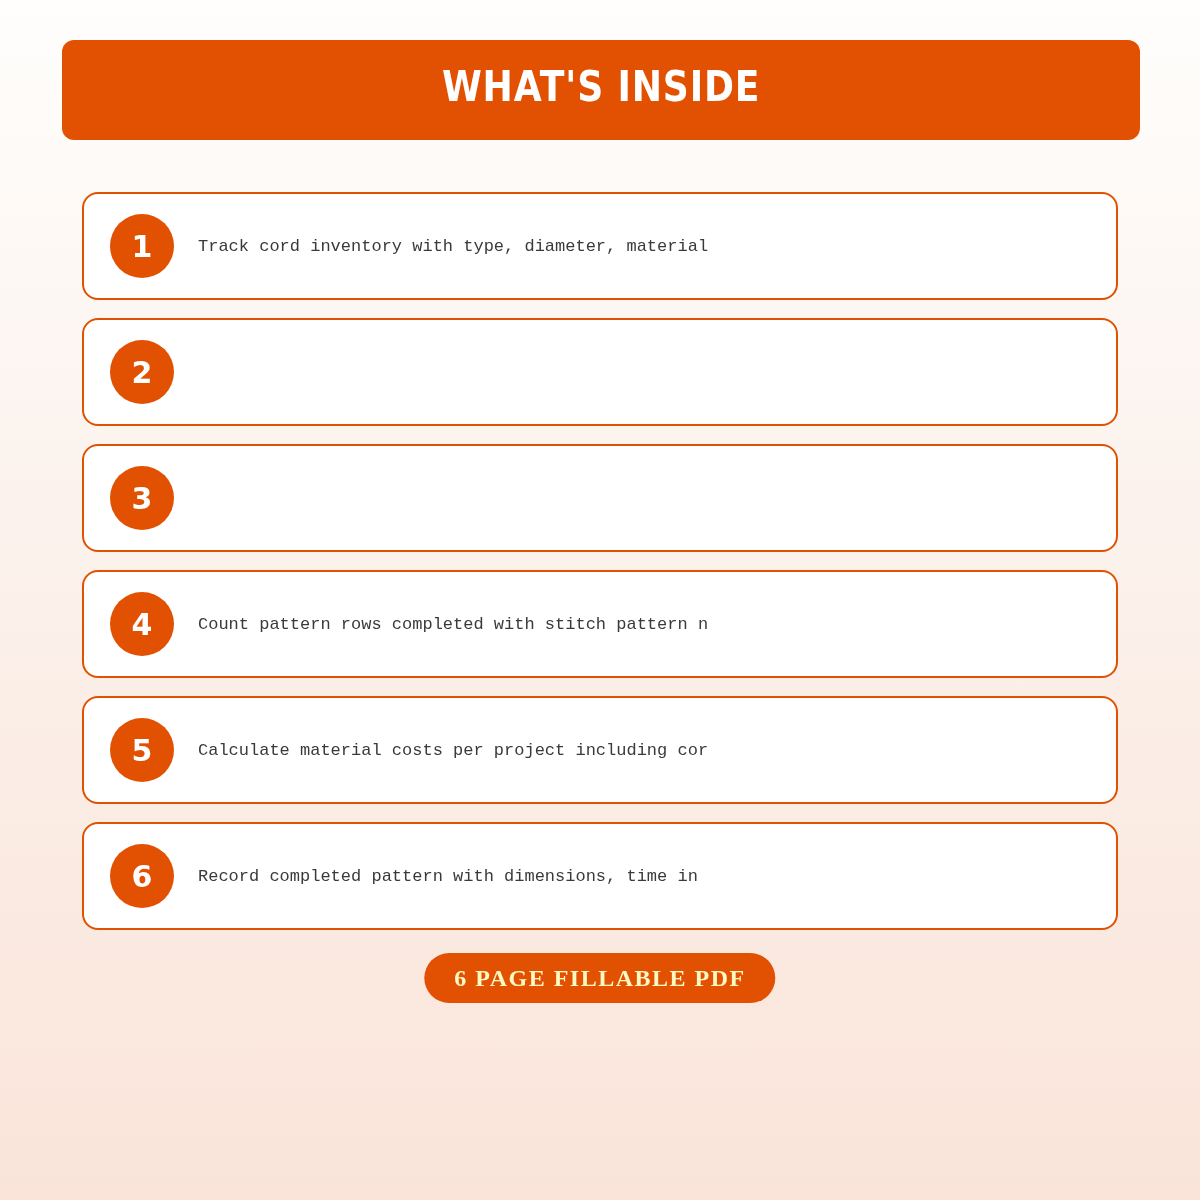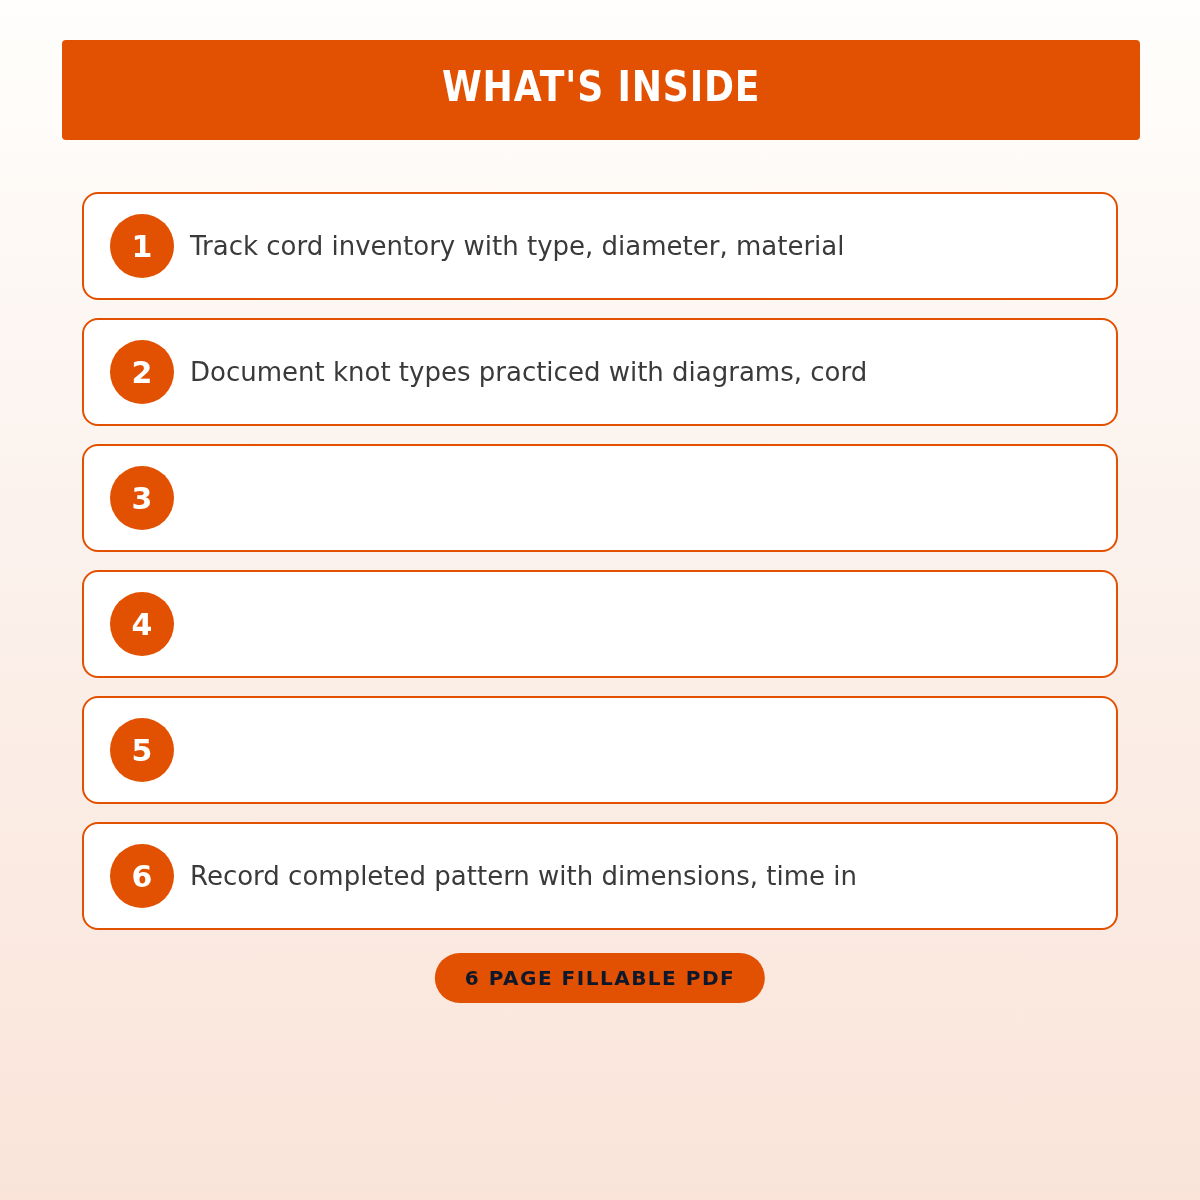--- a/index.html
+++ b/index.html
@@ -13,21 +13,21 @@
   body{
     font-family:"DejaVu Sans","Liberation Sans",sans-serif;
     background:linear-gradient(180deg,var(--bg-top) 0%,#fbf0ea 50%,var(--bg-bottom) 100%);
     overflow:hidden;
   }
   .page{width:1200px;height:1200px;position:relative;}
 
   .header-banner{
     position:absolute;left:62px;top:40px;width:1078px;height:100px;
     background:var(--accent);
-    border-radius:4px;
+    border-radius:12px;
     display:flex;justify-content:center;align-items:flex-start;
     padding-top:22px;
   }
   .header-title{
     color:#ffffff;
     font-size:42px;
     font-weight:700;
     letter-spacing:1px;
     transform:scaleX(0.86);
     transform-origin:center;
@@ -48,72 +48,75 @@
   }
   .item-number-badge{
     width:64px;height:64px;flex:0 0 64px;
     background:var(--accent);
     border-radius:50%;
     display:flex;align-items:center;justify-content:center;
     color:#ffffff;
     font-size:30px;font-weight:700;
   }
   .item-text{
-    margin-left:16px;
-    font-size:26px;
+    margin-left:24px;
+    font-size:17px;
     color:var(--text);
     white-space:nowrap;
+    font-family:Liberation Mono, monospace;
   }
 
   .footer-badge{
     position:absolute;left:50%;top:953px;transform:translateX(-50%);
     background:var(--accent);
     border-radius:26px;
     height:50px;
     display:flex;align-items:center;justify-content:center;
     padding:0 30px;
   }
   .footer-badge-text{
-    color:#0f172a;
-    font-size:20px;
+    color:#fef9c3;
+    font-size:24px;
     font-weight:700;
     letter-spacing:1.5px;
     white-space:nowrap;
+    font-family:Liberation Serif, serif;
   }
 </style>
 </head>
 <body>
 
 <div class="page">
 
   <div class="header-banner">
     <div class="header-title">WHAT'S INSIDE</div>
   </div>
 
   <div class="items-list">
     <div class="item-card">
       <div class="item-number-badge num">1</div>
       <div class="item-text txt">Track cord inventory with type, diameter, material</div>
     </div>
 
     <div class="item-card">
       <div class="item-number-badge num">2</div>
-      <div class="item-text txt">Document knot types practiced with diagrams, cord</div>
     </div>
 
     <div class="item-card">
       <div class="item-number-badge num">3</div>
     </div>
 
     <div class="item-card">
       <div class="item-number-badge num">4</div>
+      <div class="item-text txt">Count pattern rows completed with stitch pattern n</div>
     </div>
 
     <div class="item-card">
       <div class="item-number-badge num">5</div>
+      <div class="item-text txt">Calculate material costs per project including cor</div>
     </div>
 
     <div class="item-card">
       <div class="item-number-badge num">6</div>
       <div class="item-text txt">Record completed pattern with dimensions, time in</div>
     </div>
   </div>
 
   <div class="footer-badge">
     <div class="footer-badge-text">6 PAGE FILLABLE PDF</div>

